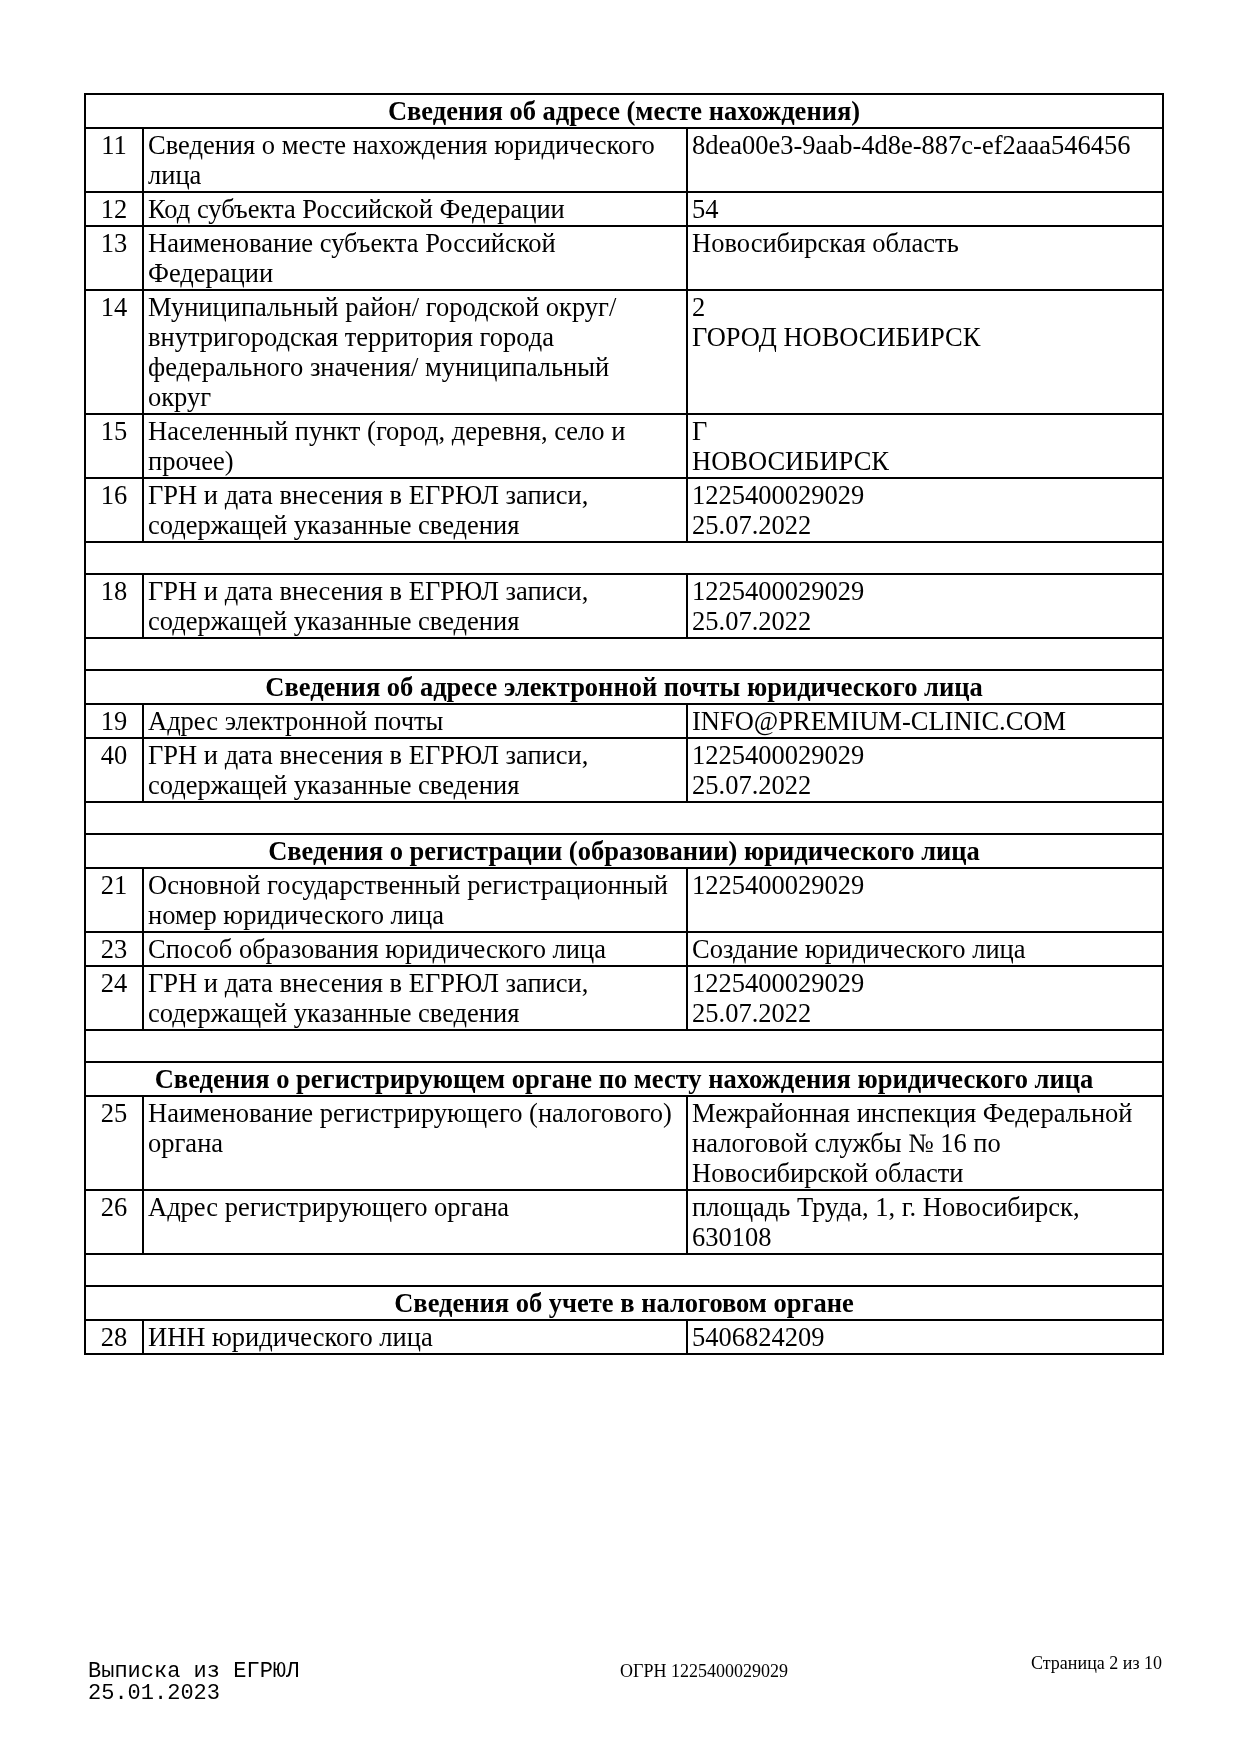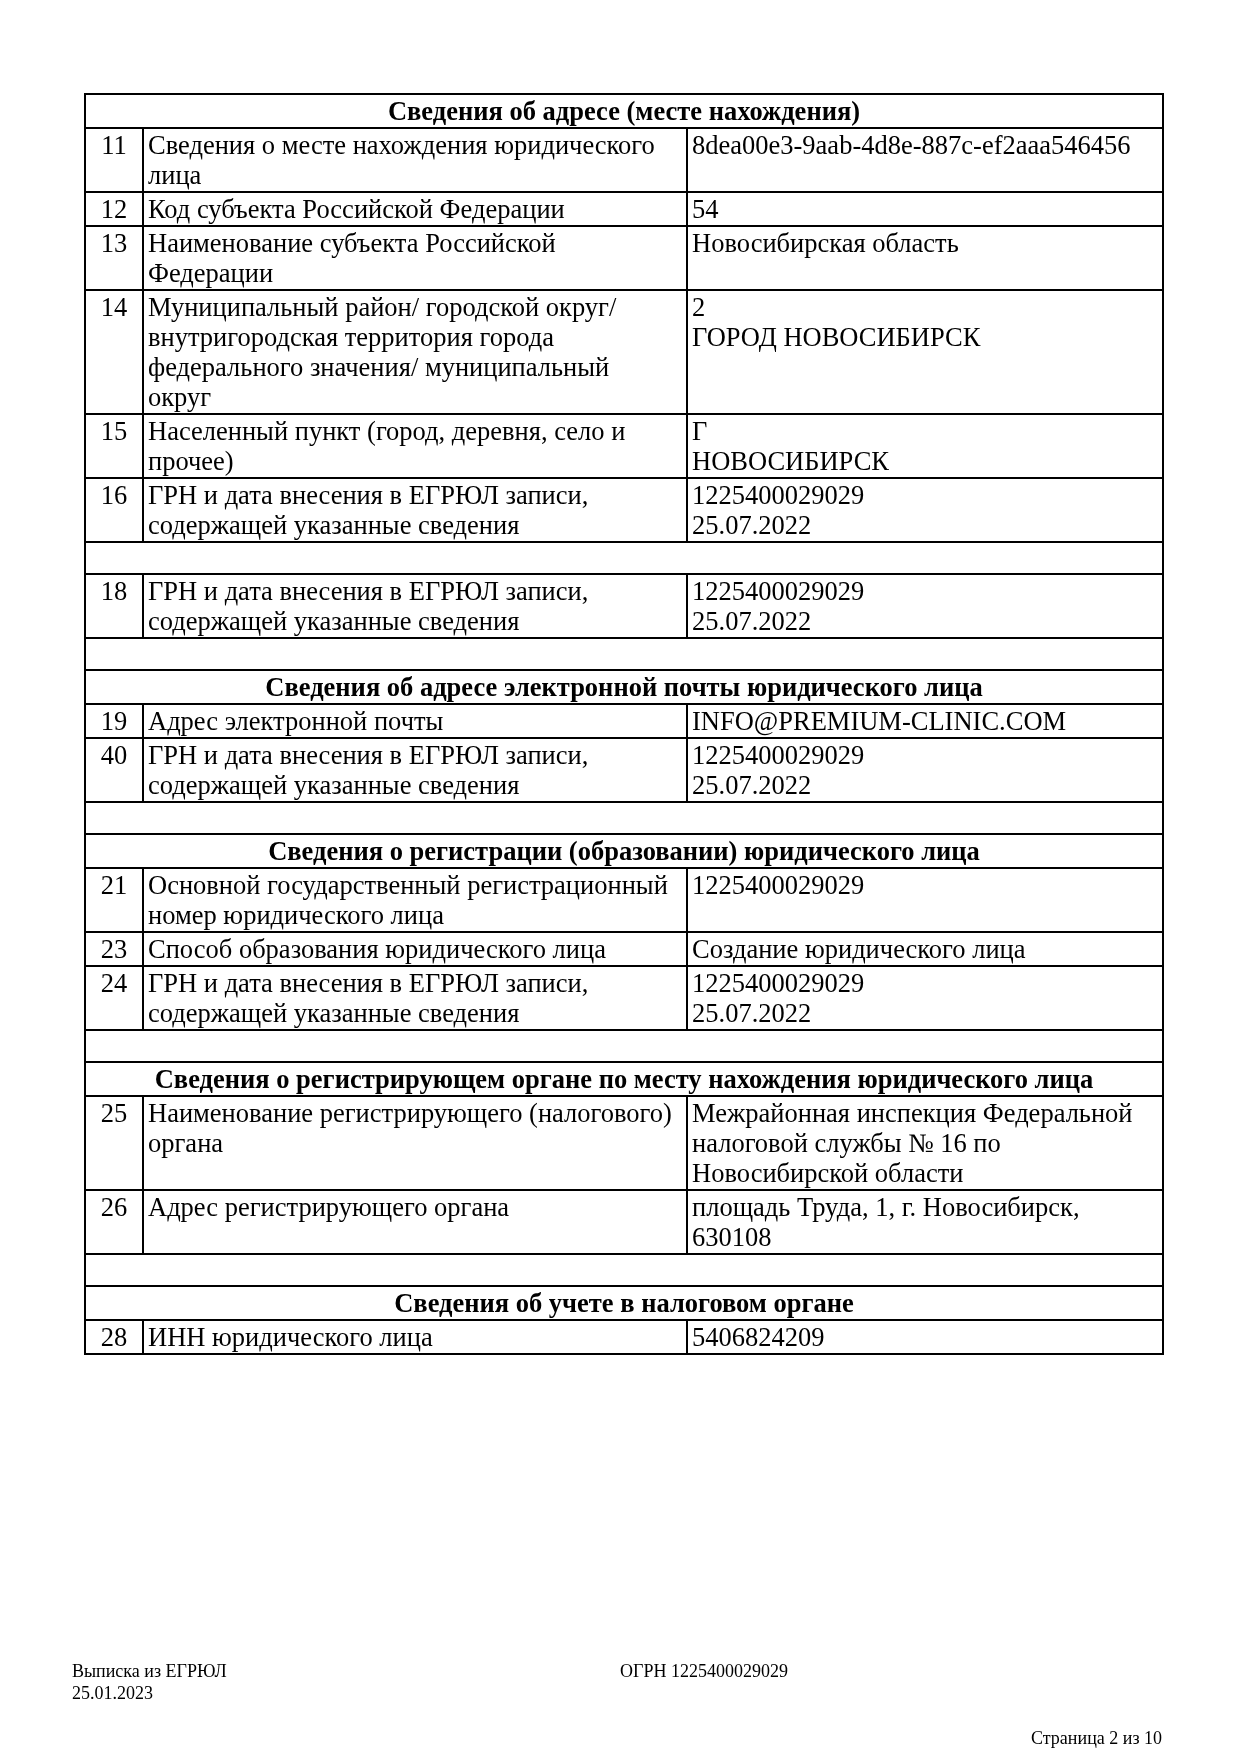--- a/index.html
+++ b/index.html
@@ -32,38 +32,39 @@
   td.lbl, td.val { white-space: pre-line; }
   tr.sec td {
     text-align: center;
     font-weight: bold;
     white-space: normal;
     border-radius: 17px;
   }
   tr.spacer td { height: 30px; padding: 0; }
   .footer-left {
     position: absolute;
-    left: 72px;
+    left: 88px;
     top: 1661px;
-    font-size: 18px;
+    font-size: 22px;
     line-height: 21.5px;
     white-space: pre-line;
+    font-family: Liberation Mono, monospace;
   }
   .footer-center {
     position: absolute;
     left: 620px;
     top: 1661px;
     font-size: 18px;
     line-height: 21.5px;
     white-space: nowrap;
   }
   .footer-right {
     position: absolute;
     right: 79px;
-    top: 1728px;
+    top: 1653px;
     font-size: 18px;
     line-height: 21.5px;
     text-align: right;
     white-space: nowrap;
   }
 </style>
 </head>
 <body>
 
 <div class="page">

